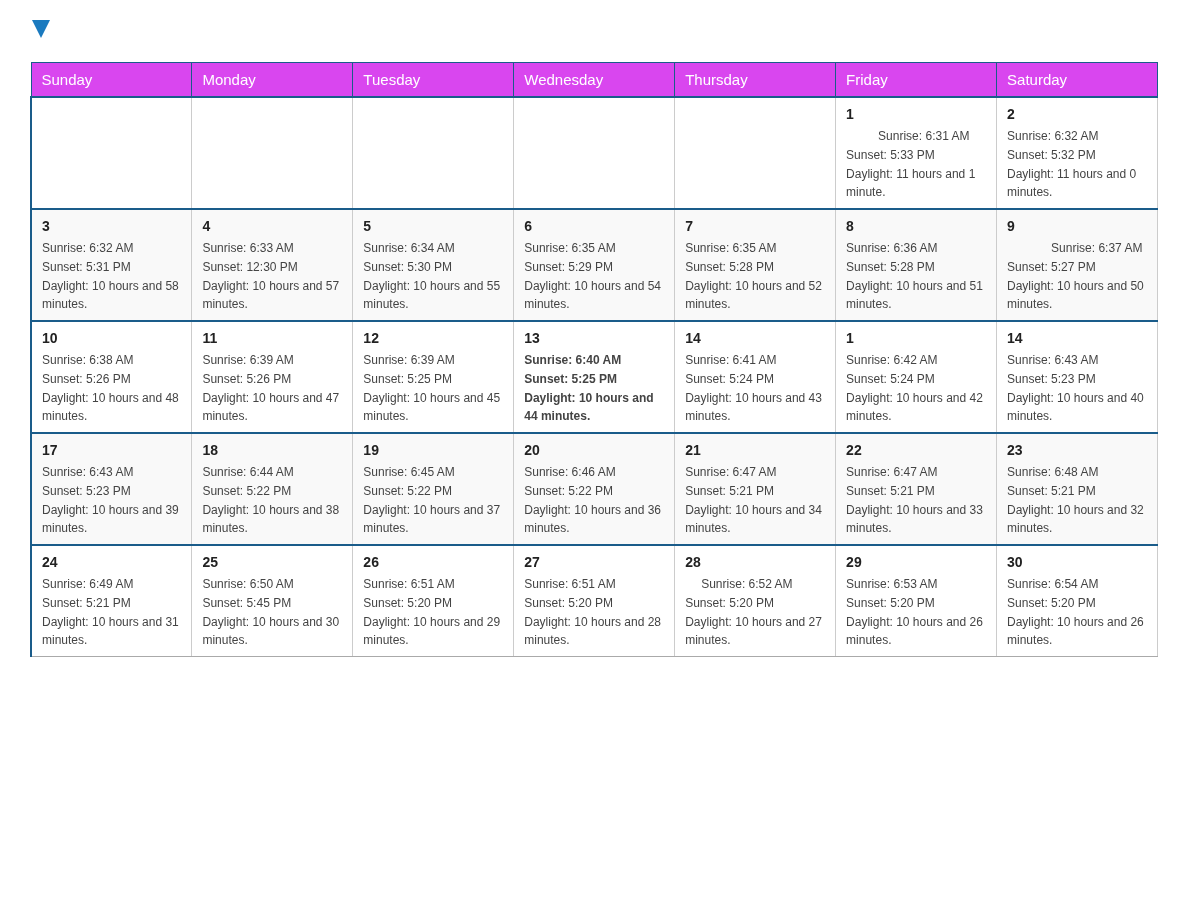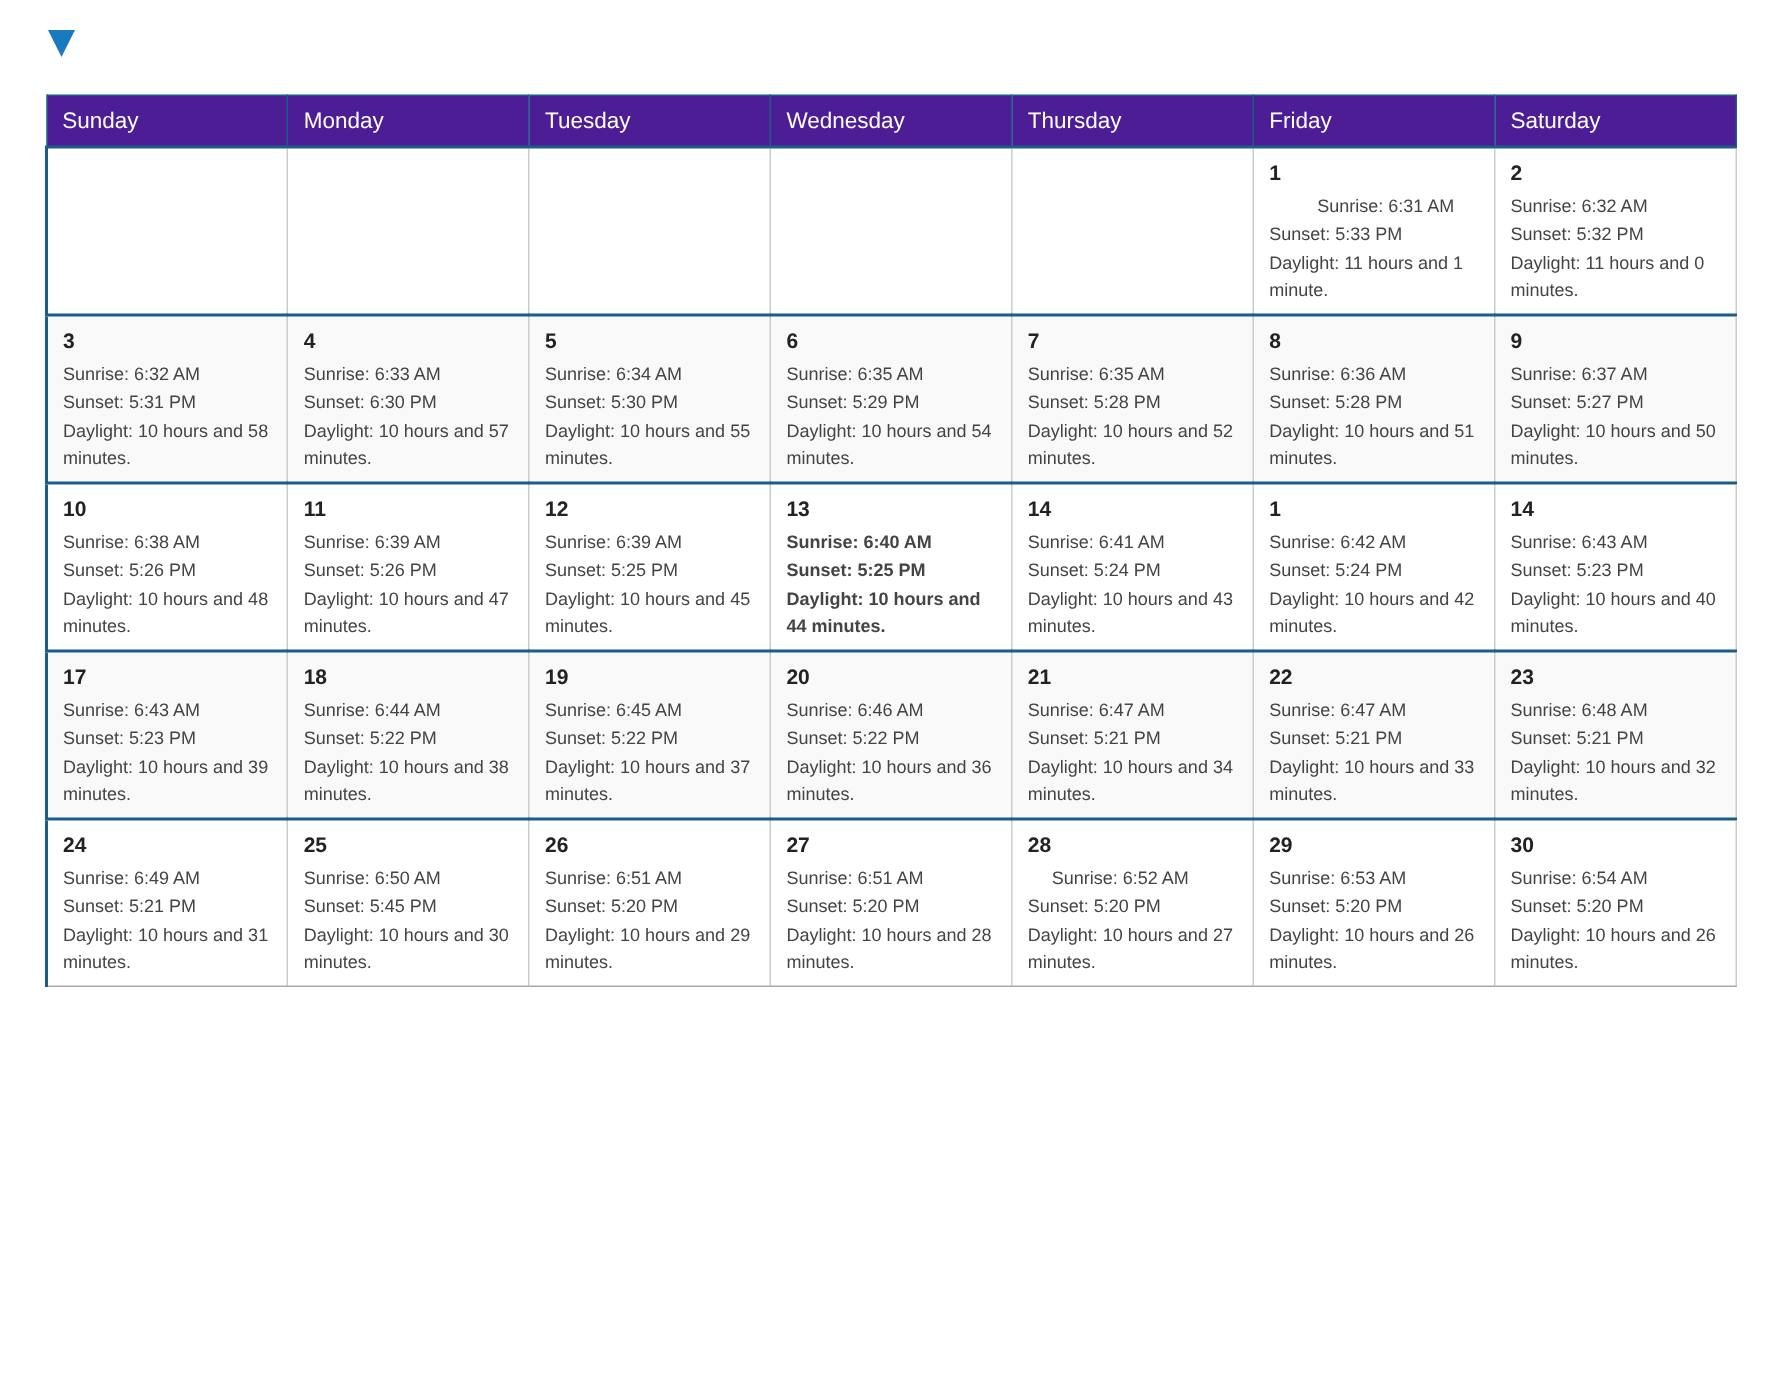--- a/index.html
+++ b/index.html
@@ -48,21 +48,21 @@
     .location {
       font-size: 20px;
       color: #444;
       margin-top: 4px;
     }
     table {
       width: 100%;
       border-collapse: collapse;
     }
     thead tr {
-      background-color: #4c1d95;
+      background-color: #d946ef;
       margin-top: 34px;
     }
     thead th {
       color: #fff;
       font-size: 15px;
       font-weight: normal;
       padding: 8px 10px;
       text-align: left;
       border: 1px solid #1a5c8a;
     }
@@ -145,35 +145,35 @@
 Daylight: 11 hours and 1 minute.</span></td>
         <td><span class="day-number">2</span><span class="day-info" style="white-space: pre-line;">Sunrise: 6:32 AM
 Sunset: 5:32 PM
 Daylight: 11 hours and 0 minutes.</span></td>
       </tr>
       <tr>
         <td><span class="day-number">3</span><span class="day-info" style="white-space: pre-line;">Sunrise: 6:32 AM
 Sunset: 5:31 PM
 Daylight: 10 hours and 58 minutes.</span></td>
         <td><span class="day-number">4</span><span class="day-info" style="white-space: pre-line;">Sunrise: 6:33 AM
-Sunset: 6:30 PM
+Sunset: 12:30 PM
 Daylight: 10 hours and 57 minutes.</span></td>
         <td><span class="day-number">5</span><span class="day-info" style="white-space: pre-line;">Sunrise: 6:34 AM
 Sunset: 5:30 PM
 Daylight: 10 hours and 55 minutes.</span></td>
         <td><span class="day-number">6</span><span class="day-info" style="white-space: pre-line;">Sunrise: 6:35 AM
 Sunset: 5:29 PM
 Daylight: 10 hours and 54 minutes.</span></td>
         <td><span class="day-number">7</span><span class="day-info" style="white-space: pre-line;">Sunrise: 6:35 AM
 Sunset: 5:28 PM
 Daylight: 10 hours and 52 minutes.</span></td>
         <td><span class="day-number">8</span><span class="day-info" style="white-space: pre-line; text-align: right;">Sunrise: 6:36 AM
 Sunset: 5:28 PM
 Daylight: 10 hours and 51 minutes.</span></td>
-        <td><span class="day-number">9</span><span class="day-info" style="white-space: pre-line;">Sunrise: 6:37 AM
+        <td><span class="day-number">9</span><span class="day-info" style="white-space: pre-line; margin-left: 44px;">Sunrise: 6:37 AM
 Sunset: 5:27 PM
 Daylight: 10 hours and 50 minutes.</span></td>
       </tr>
       <tr>
         <td><span class="day-number">10</span><span class="day-info" style="white-space: pre-line;">Sunrise: 6:38 AM
 Sunset: 5:26 PM
 Daylight: 10 hours and 48 minutes.</span></td>
         <td><span class="day-number">11</span><span class="day-info" style="white-space: pre-line;">Sunrise: 6:39 AM
 Sunset: 5:26 PM
 Daylight: 10 hours and 47 minutes.</span></td>

